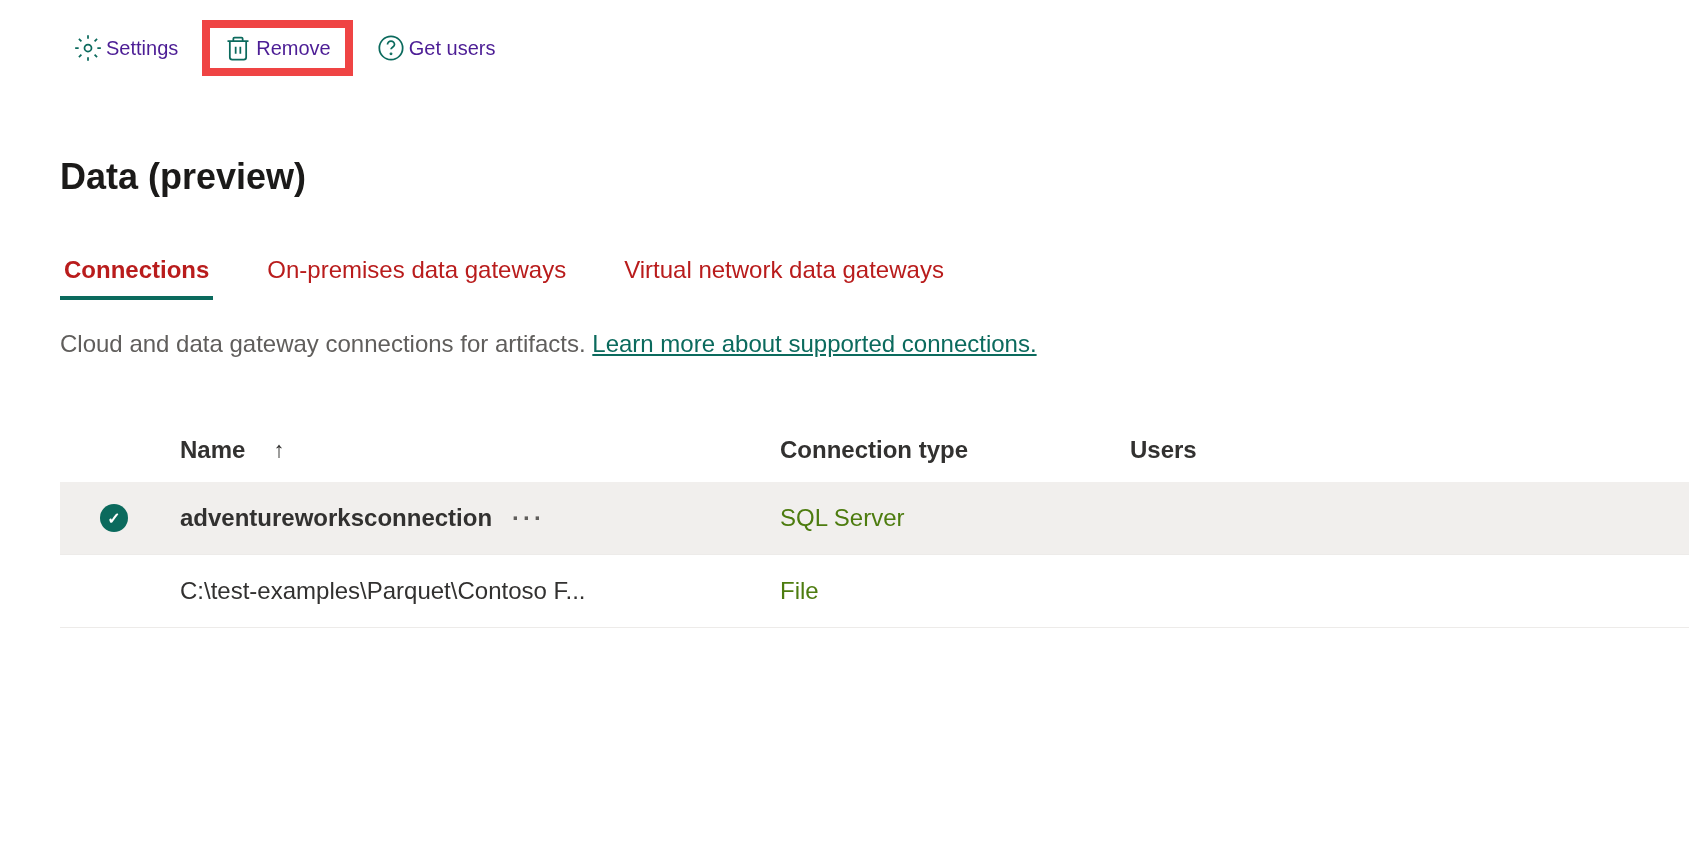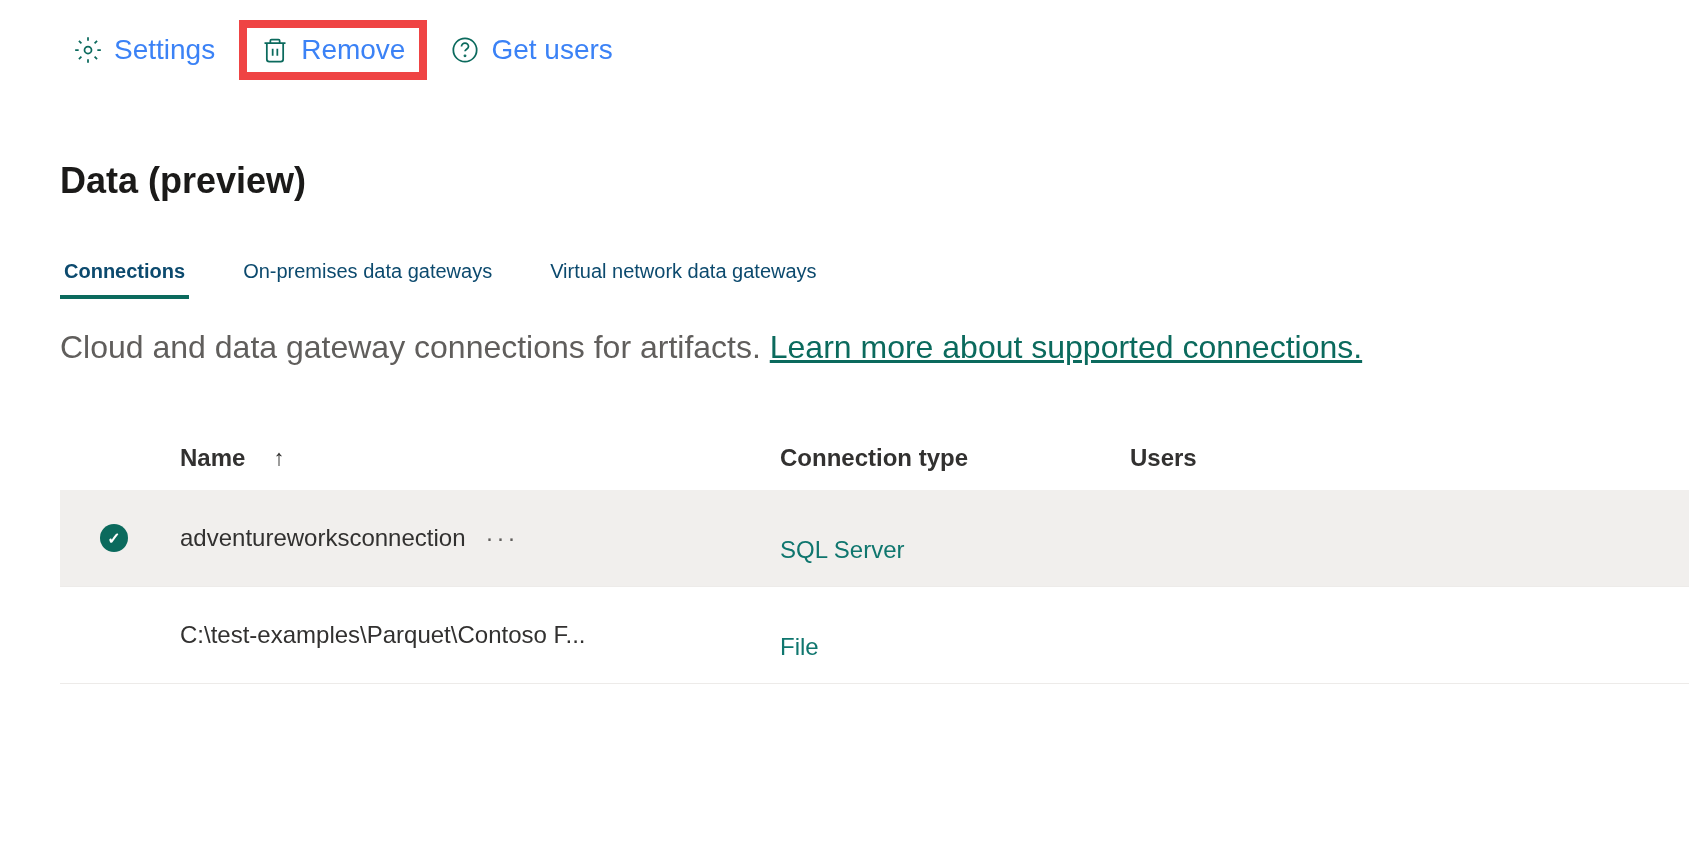--- a/index.html
+++ b/index.html
@@ -15,25 +15,25 @@
     }
     .toolbar {
       display: flex;
       align-items: center;
       padding: 20px 60px;
       gap: 10px;
     }
     .toolbar-item {
       display: flex;
       align-items: center;
-      gap: 12px;
+      gap: 4px;
       padding: 6px 14px;
       cursor: pointer;
-      font-size: 28px;
-      color: #3b82f6;
+      font-size: 20px;
+      color: #4c1d95;
     }
     .toolbar-item.highlighted {
       border: 8px solid #ef4444;
     }
     .icon-svg {
       width: 28px;
       height: 28px;
       flex-shrink: 0;
     }
     .page-title {
@@ -42,33 +42,33 @@
       font-weight: 600;
       color: #1b1a19;
     }
     .tabs {
       display: flex;
       gap: 50px;
       padding: 20px 60px 0 60px;
       border-bottom: 0;
     }
     .tab {
-      font-size: 20px;
+      font-size: 24px;
       padding: 8px 4px 12px 4px;
       cursor: pointer;
-      color: #0c4a6e;
+      color: #b91c1c;
       border-bottom: 4px solid transparent;
     }
     .tab.active {
       font-weight: 600;
       border-bottom: 4px solid #0b6a5d;
     }
     .description {
       padding: 30px 60px;
-      font-size: 32px;
+      font-size: 24px;
       color: #605e5c;
     }
     .description a {
       color: #0b6a5d;
       text-decoration: underline;
     }
     .table-container {
       padding: 30px 0 0 60px;
     }
     .table-header {
@@ -126,32 +126,31 @@
       font-weight: bold;
     }
     .row-name {
       width: 600px;
       display: flex;
       align-items: center;
       gap: 20px;
       color: #323130;
     }
     .row-name.bold {
-      font-weight: 400;
+      font-weight: 700;
     }
     .more-dots {
       font-size: 24px;
       letter-spacing: 3px;
       color: #605e5c;
       cursor: pointer;
     }
     .row-type {
       width: 350px;
-      color: #0f766e;
-      margin-top: 24px;
+      color: #4d7c0f;
     }
     .row-users {
       width: 200px;
     }
   </style>
 </head>
 <body>
 
 <div class="toolbar">
   <div class="toolbar-item">

